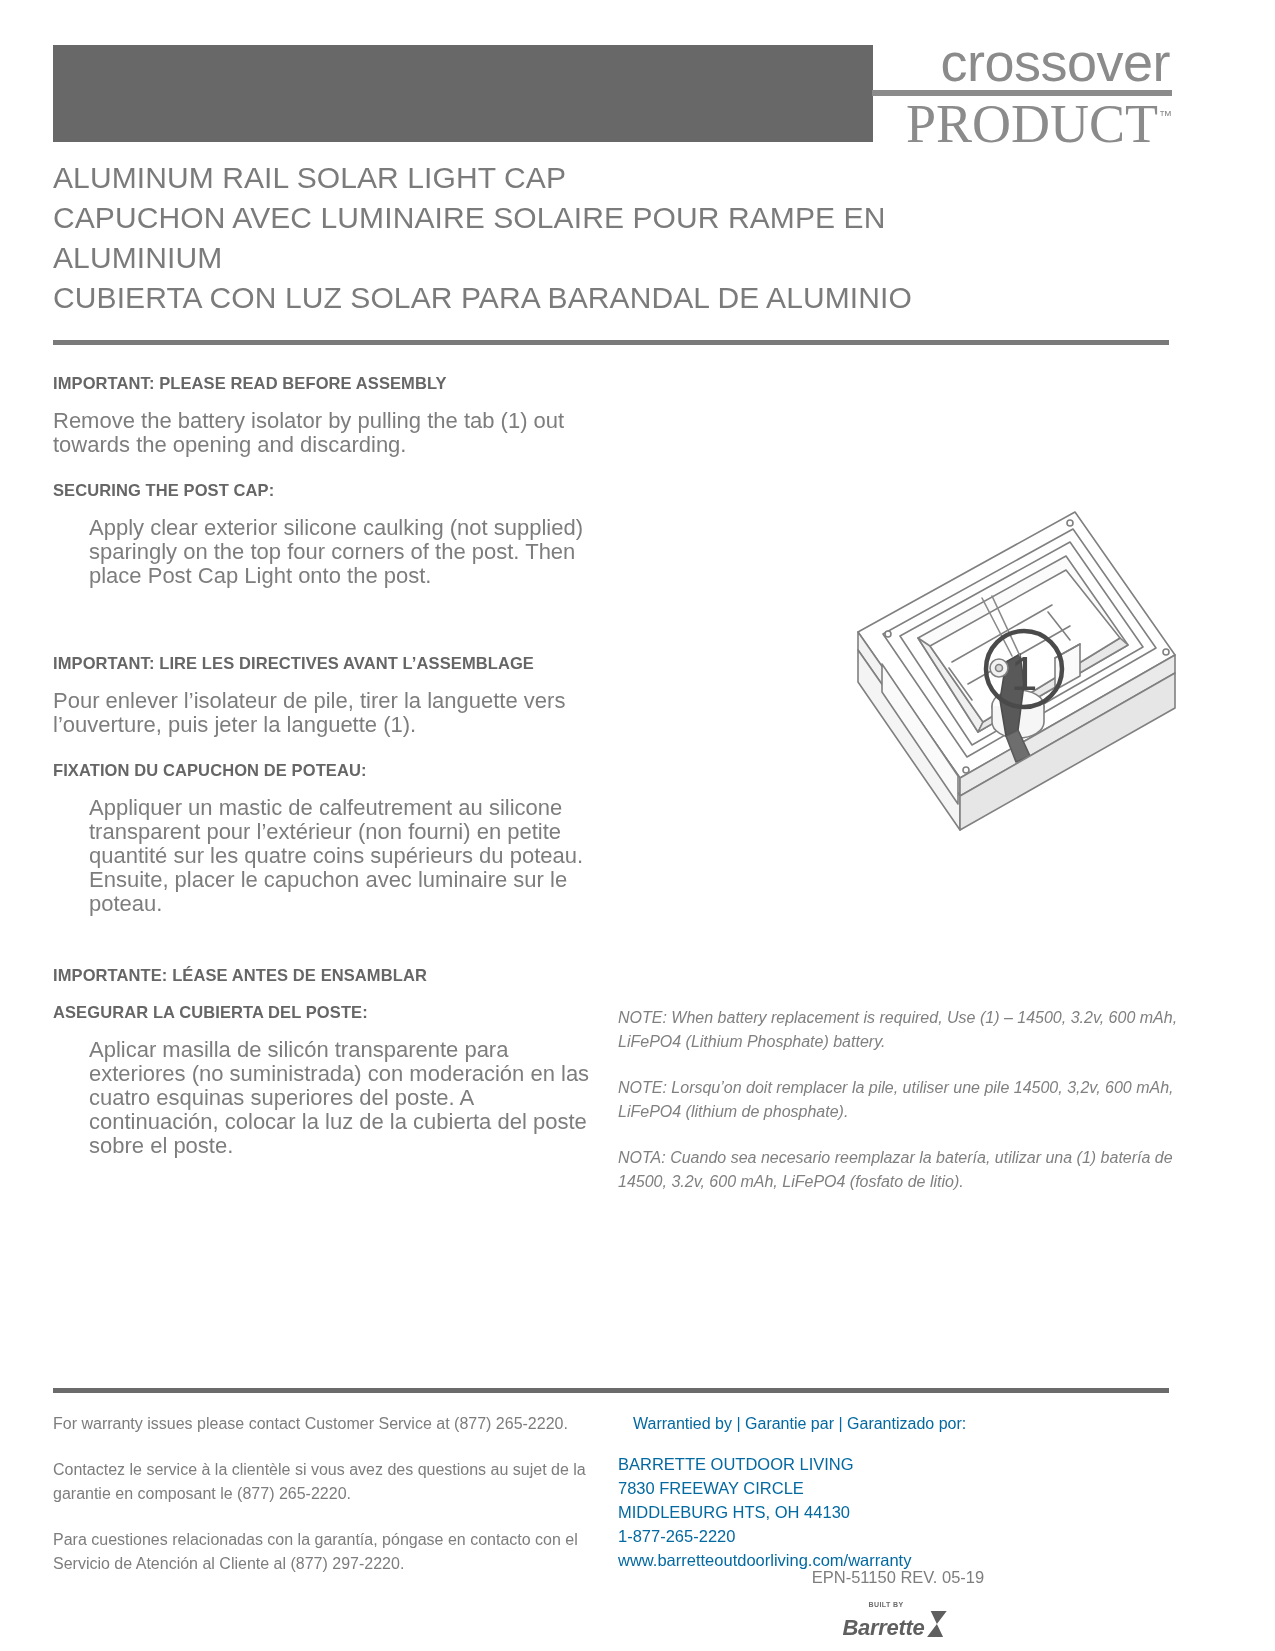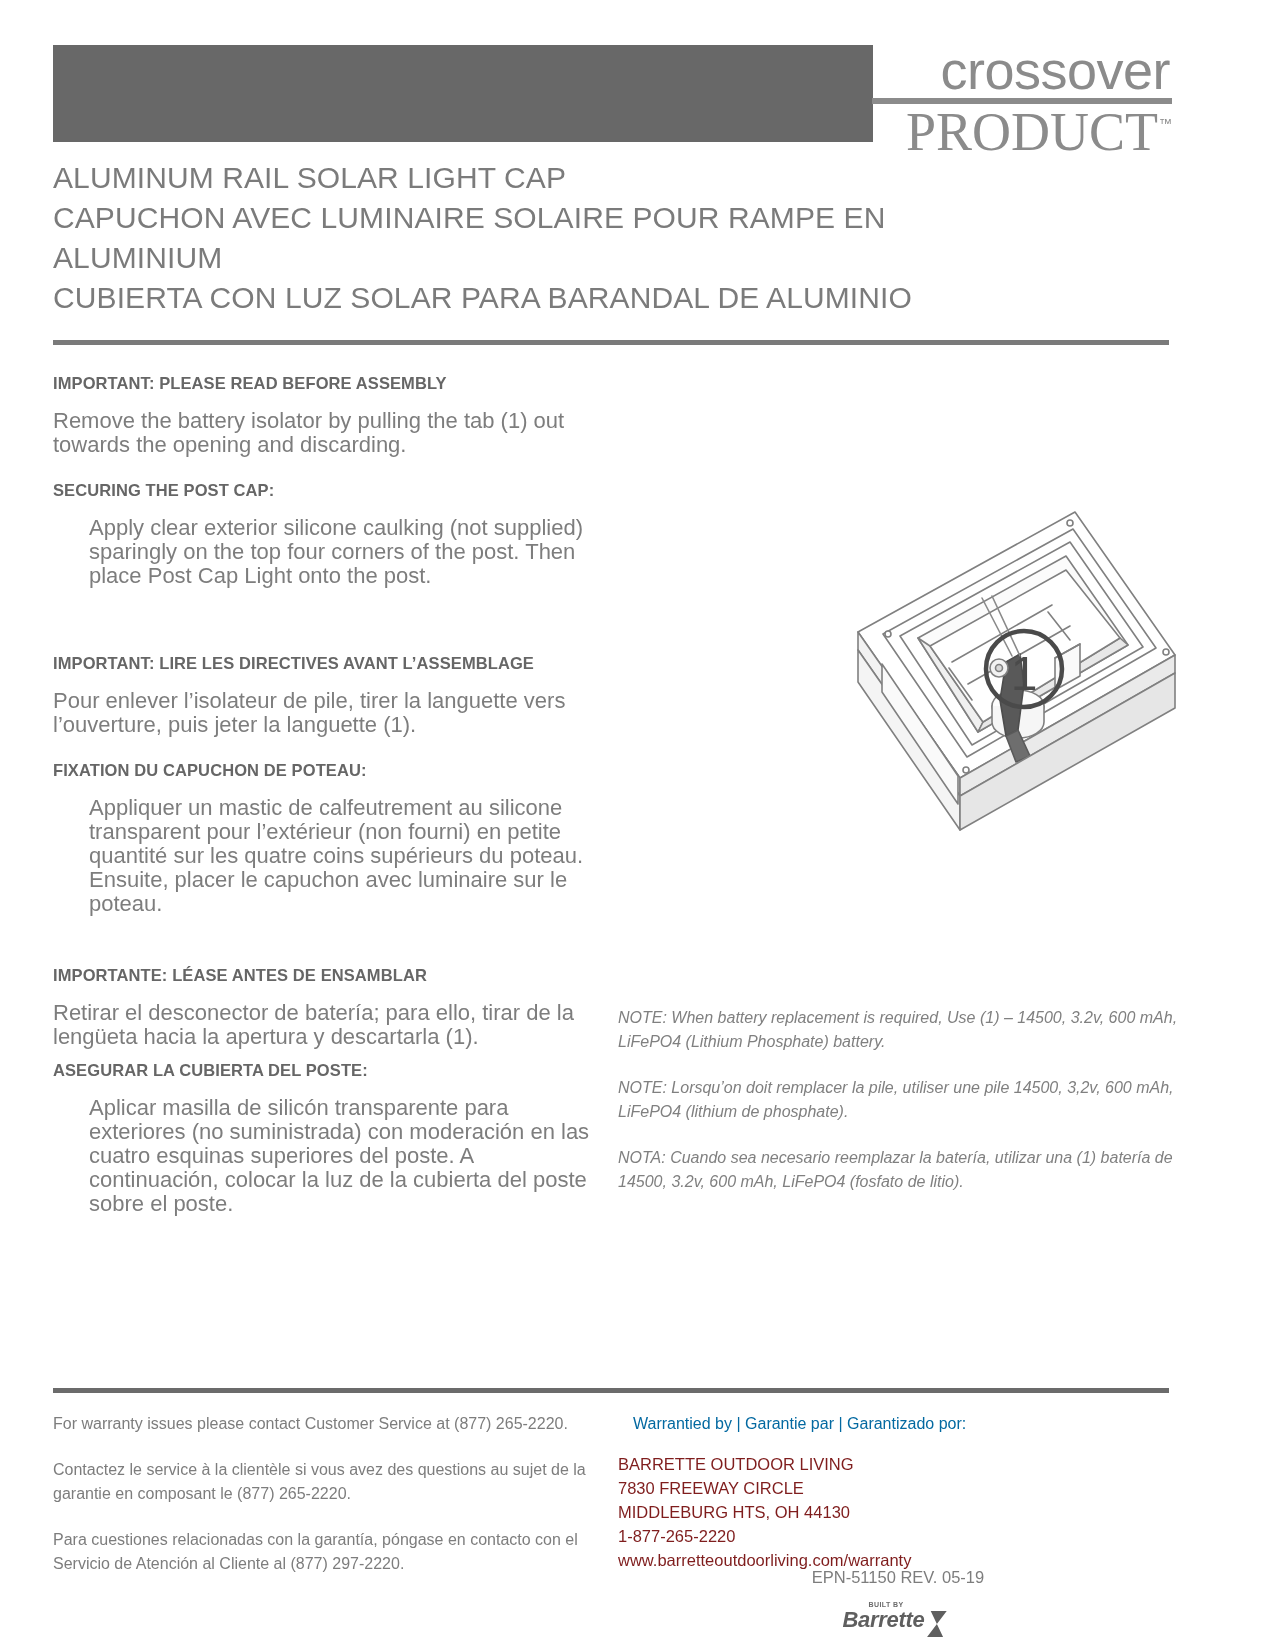--- a/index.html
+++ b/index.html
@@ -27,21 +27,21 @@
     position: absolute;
     left: 53px;
     top: 45px;
     width: 820px;
     height: 97px;
     background: #686868;
   }
   .logo-block {
     position: absolute;
     left: 872px;
-    top: 44px;
+    top: 36px;
     width: 300px;
     height: 105px;
   }
   .logo-crossover {
     font-family: "Liberation Sans", sans-serif;
     font-size: 54px;
     font-weight: 300;
     letter-spacing: -0.5px;
     color: #8b8b8b;
     line-height: 52px;
@@ -181,21 +181,21 @@
     width: 560px;
   }
   .warrantied-by {
     font-size: 16px;
     color: #0369a1;
     line-height: 24px;
     margin: 0 0 16px 15px;
   }
   .addr-line {
     font-size: 16.5px;
-    color: #7f1d1d;
+    color: #0369a1;
     line-height: 24px;
   }
   .epn-row {
     position: absolute;
     left: 618px;
     top: 1568px;
     width: 560px;
     display: flex;
     align-items: center;
     justify-content: flex-end;
@@ -216,21 +216,21 @@
   .built-by {
     font-size: 7px;
     font-weight: bold;
     color: #6b6b6b;
     letter-spacing: 0.4px;
     line-height: 8px;
     margin-left: 26px;
   }
   .barrette-word-row {
     display: flex;
-    align-items: flex-start;
+    align-items: flex-end;
   }
   .barrette-word {
     font-family: "Liberation Sans", sans-serif;
     font-size: 22px;
     font-weight: bold;
     font-style: italic;
     color: #5f5f5f;
     line-height: 22px;
     letter-spacing: -0.3px;
   }
@@ -268,21 +268,20 @@
 
     <h3 class="sec">IMPORTANT: LIRE LES DIRECTIVES AVANT L’ASSEMBLAGE</h3>
     <p class="body">Pour enlever l’isolateur de pile, tirer la languette vers l’ouverture, puis jeter la languette (1).</p>
 
     <h3 class="sec">FIXATION DU CAPUCHON DE POTEAU:</h3>
     <p class="body indent">Appliquer un mastic de calfeutrement au silicone transparent pour l’extérieur (non fourni) en petite quantité sur les quatre coins supérieurs du poteau. Ensuite, placer le capuchon avec luminaire sur le poteau.</p>
 
     <div class="gap-md"></div>
 
     <h3 class="sec">IMPORTANTE: LÉASE ANTES DE ENSAMBLAR</h3>
-    <p class="body" style="margin-bottom:10px;">Retirar el desconector de batería; para ello, tirar de la lengüeta hacia la apertura y descartarla (1).</p>
 
     <h3 class="sec">ASEGURAR LA CUBIERTA DEL POSTE:</h3>
     <p class="body indent">Aplicar masilla de silicón transparente para exteriores (no suministrada) con moderación en las cuatro esquinas superiores del poste. A continuación, colocar la luz de la cubierta del poste sobre el poste.</p>
   </div>
 
   <div class="illustration">
     <svg width="600" height="560" viewBox="0 0 600 560">
       <g fill="none" stroke="#808080" stroke-width="1.6" stroke-linejoin="round" stroke-linecap="round">
 
         <path d="M276,276 L282,272 L290,268 L300,265 L300,265 L288,272 Z" stroke="none"></path>

